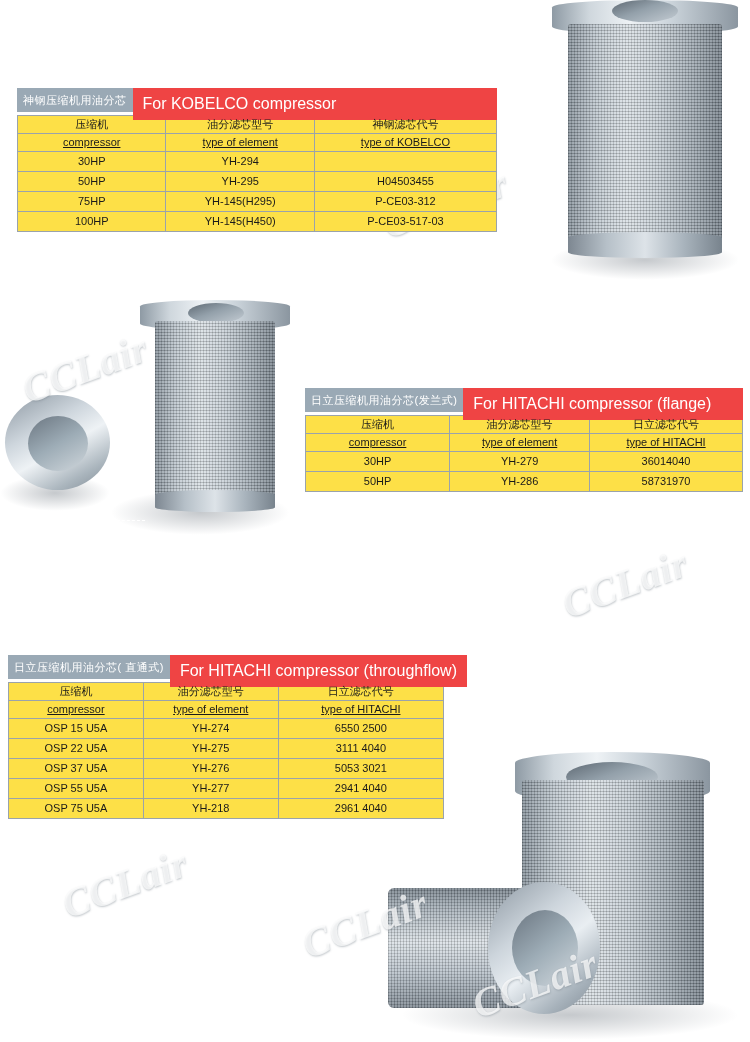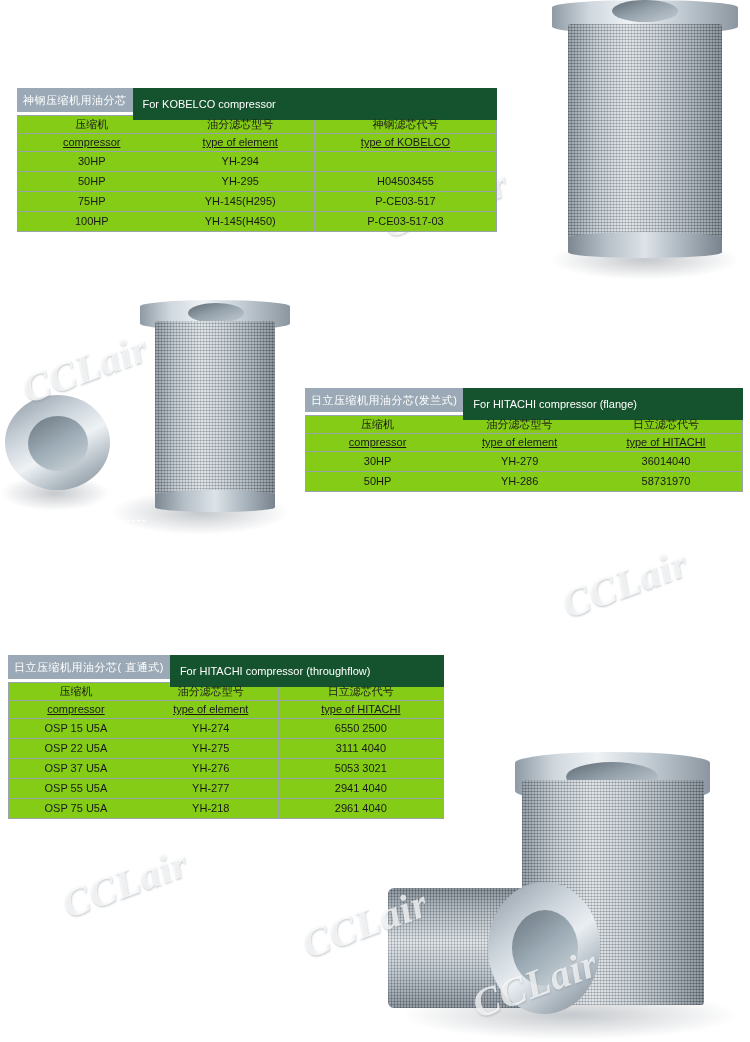--- a/index.html
+++ b/index.html
@@ -60,43 +60,43 @@
     color: #ffffff;
     font-size: 11px;
     display: flex;
     align-items: center;
     justify-content: center;
     padding: 0 6px;
     white-space: nowrap;
     letter-spacing: 0.5px;
   }
   .title-en {
-    background: #14532d;
+    background: #ef4444;
     color: #ffffff;
-    font-size: 11px;
+    font-size: 16px;
     display: flex;
     align-items: center;
     padding: 16px 10px;
     flex: 1;
     white-space: nowrap;
   }
   table.spec {
     border-collapse: collapse;
     width: 100%;
     table-layout: fixed;
     margin-top: 3px;
   }
   table.spec th, table.spec td {
     border: 1px solid #9aa3ab;
     text-align: center;
     font-size: 11px;
     color: #1a1a1a;
     height: 19px;
     padding: 0 18px;
-    background: #84cc16;
+    background: #fde047;
     line-height: 1.15;
   }
   table.spec th {
     font-weight: normal;
     height: 17px;
   }
   .th2 { padding-bottom: 2px; text-decoration: underline; }
   .hdr-cn { font-size: 11px; }
   .hdr-en { font-size: 11px; }
 
@@ -198,21 +198,21 @@
         <td></td>
       </tr>
       <tr>
         <td>50HP</td>
         <td>YH-295</td>
         <td>H04503455</td>
       </tr>
       <tr>
         <td>75HP</td>
         <td>YH-145(H295)</td>
-        <td>P-CE03-517</td>
+        <td>P-CE03-312</td>
       </tr>
       <tr>
         <td>100HP</td>
         <td>YH-145(H450)</td>
         <td>P-CE03-517-03</td>
       </tr>
     </tbody>
   </table>
 </div>
 

